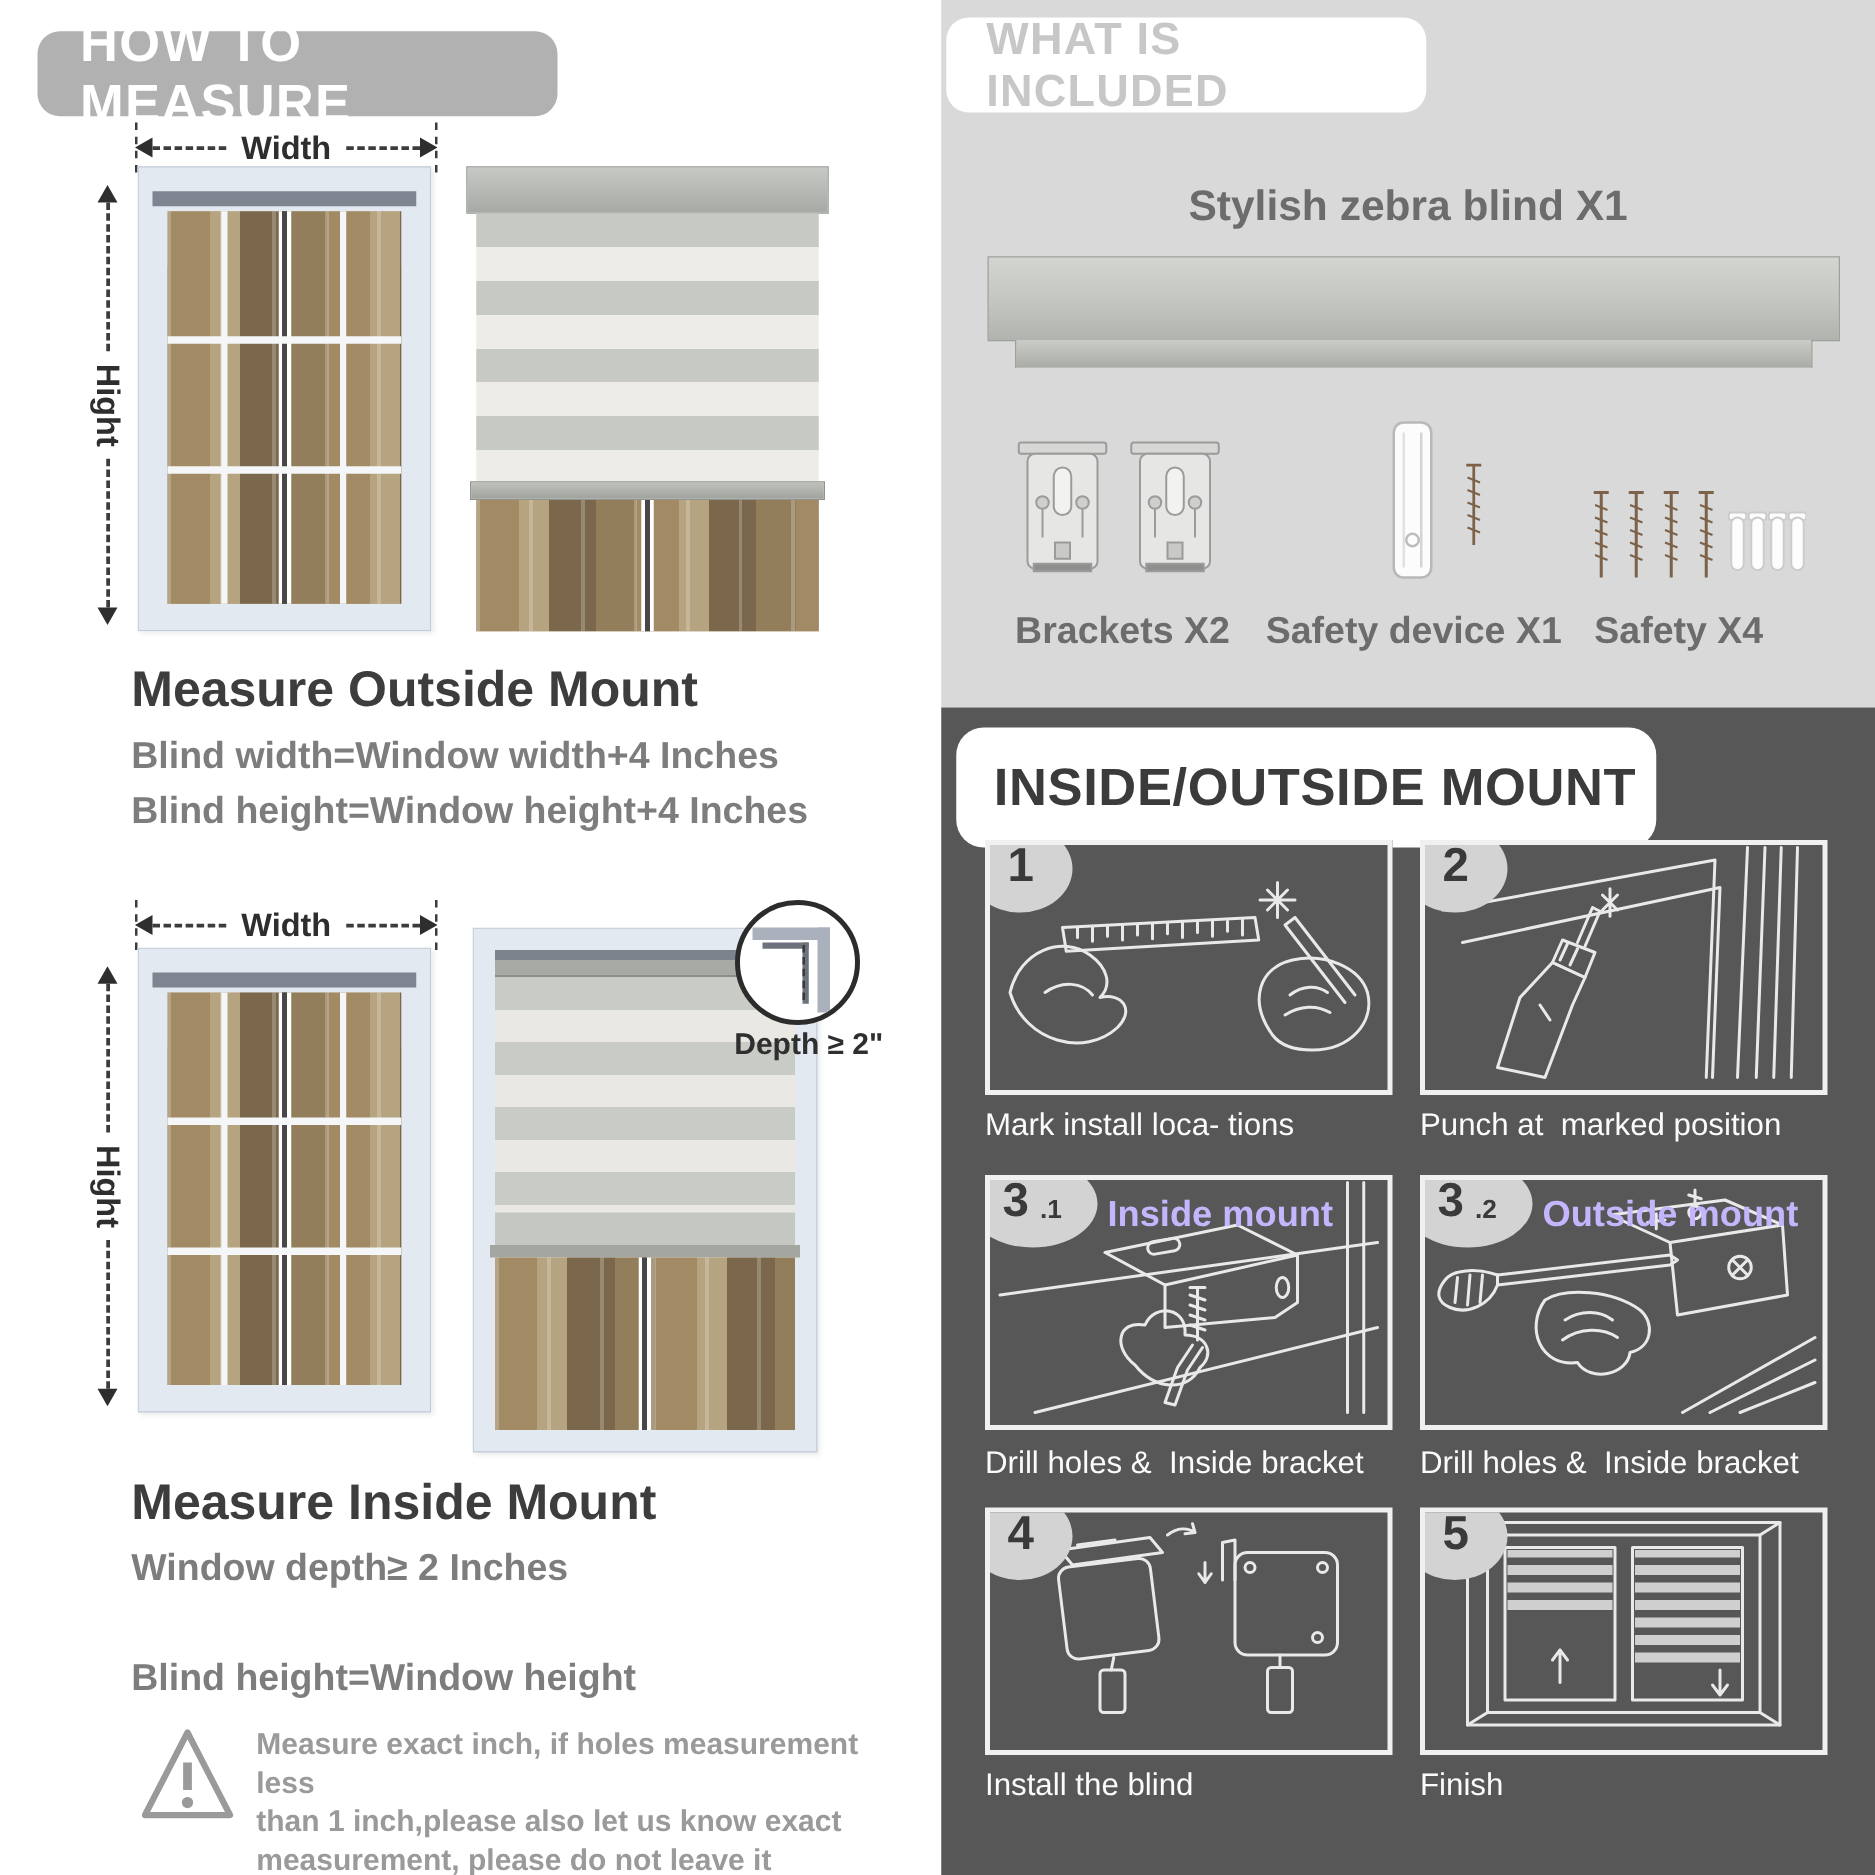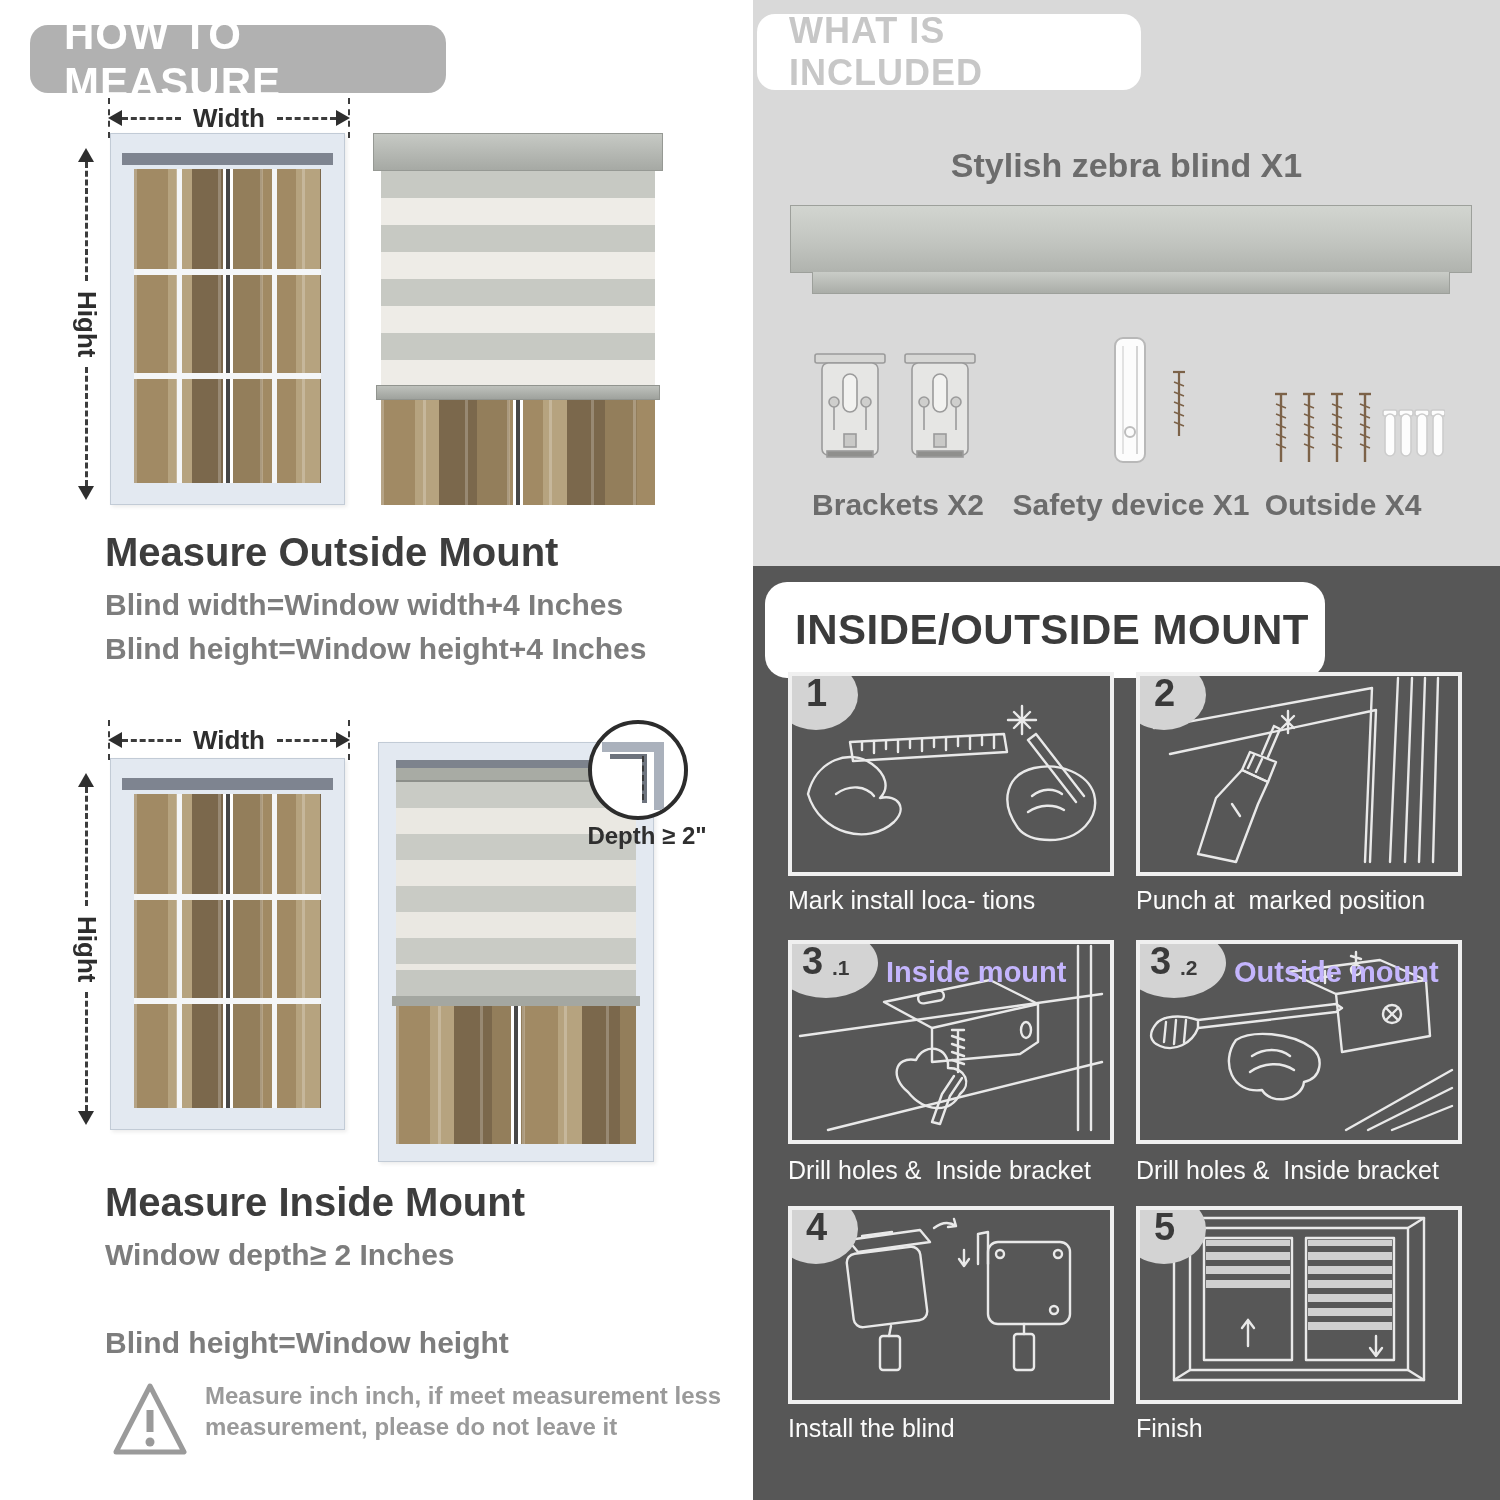--- a/index.html
+++ b/index.html
@@ -198,21 +198,22 @@
   <div class="abs sec-title" style="left:105px;top:1180px;">Measure Inside Mount</div>
   <div class="abs sec-line" style="left:105px;top:1238px;text-align:right;">Window depth≥ 2 Inches</div>
   <div class="abs sec-line" style="left:105px;top:1326px;">Blind height=Window height</div>
 
   <svg class="abs" style="left:110px;top:1378px;" width="80" height="84" viewBox="0 0 80 84">
     <polygon points="40,8 74,74 6,74" fill="none" stroke="#9a9a9a" stroke-width="5" stroke-linejoin="round"></polygon>
     <line x1="40" y1="32" x2="40" y2="54" stroke="#9a9a9a" stroke-width="7"></line>
     <circle cx="40" cy="64" r="4.5" fill="#9a9a9a"></circle>
   </svg>
   <div class="abs warn-text" style="left:205px;top:1380px;width:520px;">
-    <span>Measure inch inch, if meet measurement less</span>
+    <span>Measure exact inch, if holes measurement less</span>
+    <span>than 1 inch,please also let us know exact</span>
     <span>measurement, please do not leave it</span>
   </div>
 
   <div class="abs right-top">
     <div class="hdr-included">
       <span>WHAT IS INCLUDED</span>
     </div>
 
     <div class="blind-label">Stylish zebra blind X1</div>
 
@@ -295,21 +296,21 @@
         <g transform="translate(32,0)">
             <rect x="114" y="20" width="14" height="6" rx="2"></rect>
             <rect x="116" y="24" width="10" height="42" rx="5"></rect>
           </g>
         <g transform="translate(48,0)">
             <rect x="114" y="20" width="14" height="6" rx="2"></rect>
             <rect x="116" y="24" width="10" height="42" rx="5"></rect>
           </g>
       </g>
     </svg>
-    <div class="inc-cap" style="left:505px;width:170px;">Outside X4</div>
+    <div class="inc-cap" style="left:505px;width:170px;">Safety X4</div>
   </div>
 
   <div class="abs right-bottom">
     <div class="hdr-mount">
       <span>INSIDE/OUTSIDE MOUNT</span>
     </div>
 
     <div class="step" style="left:35px;top:106px;height:196px;">
       <svg class="art" viewBox="0 0 318 188" fill="none" stroke="#e9e9e9" stroke-width="2.4" stroke-linecap="round" stroke-linejoin="round">
         <path d="M58,66 L212,58 L215,76 L61,85 Z"></path>

